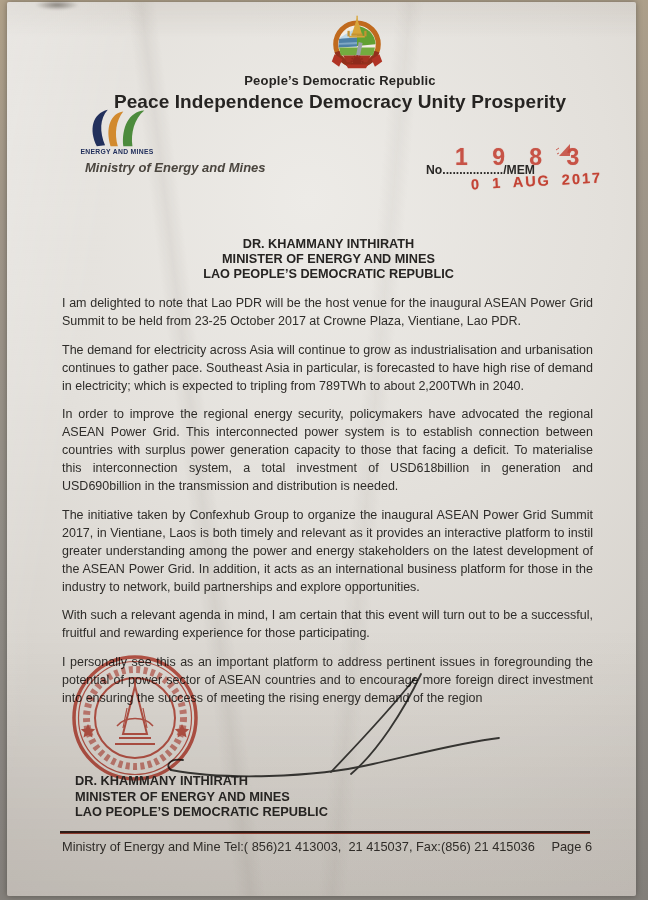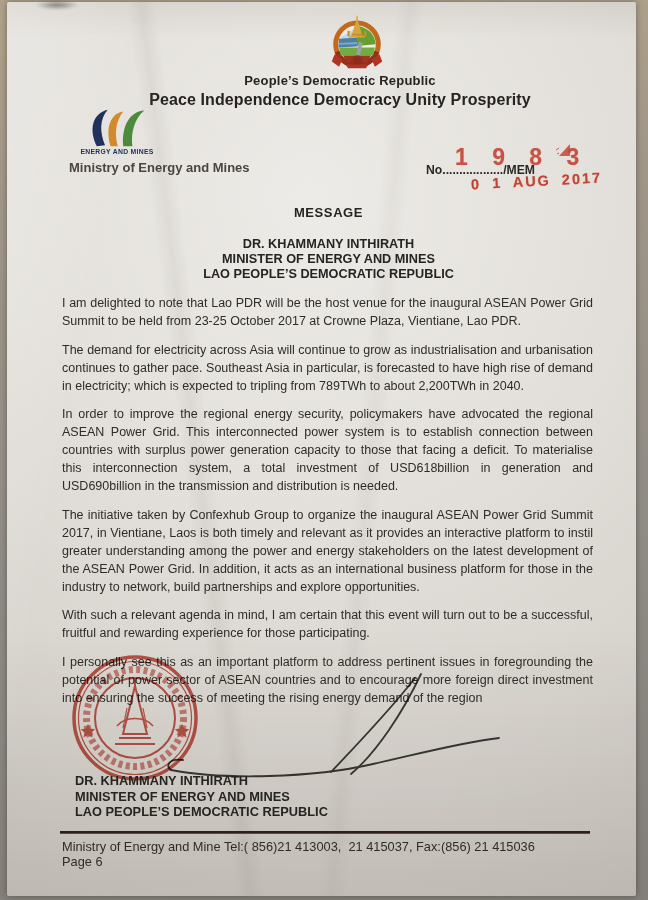--- a/index.html
+++ b/index.html
@@ -27,42 +27,42 @@
       linear-gradient(to bottom,rgba(120,105,90,.10) 0%,rgba(0,0,0,0) 4%);
   }
   .smudge{position:absolute;left:28px;top:-2px;width:44px;height:10px;
     background:radial-gradient(closest-side,rgba(60,55,48,.55),rgba(60,55,48,0));
     filter:blur(1px);}
   .abs{position:absolute;}
   .centered{position:absolute;left:37px;right:0;text-align:center;}
   .centered2{position:absolute;left:14px;right:0;text-align:center;}
   .bold-line{font-weight:bold;color:#262422;}
   .republic{top:71px;font-size:13px;letter-spacing:.2px;}
-  .motto{top:89px;font-size:16px;letter-spacing:.1px;}
+  .motto{top:89px;font-size:19px;letter-spacing:.1px;}
   .logo-caption{left:64px;top:146px;width:92px;text-align:center;
     font-size:6.8px;font-weight:bold;color:#22305c;letter-spacing:.3px;}
-  .ministry-name{left:62px;top:158px;font-size:13px;font-weight:bold;color:#4a453e;}
+  .ministry-name{left:78px;top:158px;font-size:13px;font-weight:bold;color:#4a453e;font-style:italic;}
   .num-stamp{left:448px;top:142px;font-size:23px;font-weight:bold;color:#c5473a;
     letter-spacing:9px;opacity:.92;text-shadow:0 0 1px rgba(197,71,58,.45);}
   .ref-line{font-size:12.2px;font-weight:bold;color:#2a2826;}
   .no-line{left:419px;top:161px;}
   .date-line{left:386px;top:176px;}
   .date-stamp{left:464px;top:171px;font-size:14.5px;font-weight:bold;color:#c23b2c;
     letter-spacing:2px;word-spacing:5px;transform:rotate(-3deg);
     text-shadow:0 0 1px rgba(194,59,44,.5);opacity:.95;}
   .title{top:203px;font-size:13px;letter-spacing:.6px;}
   .addressee{top:235px;line-height:15.2px;font-size:12.7px;font-weight:bold;color:#262422;}
   .body-text{left:55px;top:292px;width:531px;font-size:12.5px;line-height:18px;
     color:#2e2c29;text-align:justify;}
   .body-text p{margin:0 0 10.5px 0;}
   .sig-block{left:68px;top:771px;font-size:12.8px;font-weight:bold;color:#262422;line-height:15.5px;}
   .footer-rule{left:53px;top:829px;width:530px;height:3px;
     background:linear-gradient(to bottom,#2e1d18 0 55%,#8b3a2c 55% 100%);}
   .footer-row{left:55px;top:837px;right:44px;display:flex;justify-content:space-between;
-    font-size:12.8px;color:#2f2c28;white-space:pre-wrap;flex-direction:column;}
+    font-size:12.8px;color:#2f2c28;white-space:pre-wrap;}
   .seal{left:58px;top:646px;mix-blend-mode:multiply;opacity:.82;}
   .signature{left:156px;top:666px;mix-blend-mode:multiply;}
   .corner-mark{left:548px;top:138px;opacity:.85;}
 </style>
 </head>
 <body>
 
 <div class="photo">
   <div class="paper">
 
@@ -103,21 +103,20 @@
     <div class="abs ministry-name">Ministry of Energy and Mines</div>
 
     <div class="abs num-stamp">1 9 8 3</div>
     <svg class="abs corner-mark" width="18" height="20" viewBox="0 0 18 20">
       <path d="M4,16 L15,4 L15,16 Z" fill="#c5473a"></path>
       <path d="M1,10 l3,-2 M2,14 l2,-1" stroke="#c5473a" stroke-width="1"></path>
     </svg>
     <div class="abs ref-line no-line">No................../MEM</div>
     <div class="abs date-stamp">0 1 AUG 2017</div>
 
-    <div class="centered2 bold-line title">MESSAGE</div>
     <div class="centered2 addressee">
       <div>DR. KHAMMANY INTHIRATH</div>
       <div>MINISTER OF ENERGY AND MINES</div>
       <div>LAO PEOPLE’S DEMOCRATIC REPUBLIC</div>
     </div>
 
     <div class="abs body-text">
       <p>I am delighted to note that Lao PDR will be the host venue for the inaugural ASEAN Power Grid Summit to be held from 23-25 October 2017 at Crowne Plaza, Vientiane, Lao PDR.</p>
       <p>The demand for electricity across Asia will continue to grow as industrialisation and urbanisation continues to gather pace. Southeast Asia in particular, is forecasted to have high rise of demand in electricity; which is expected to tripling from 789TWh to about 2,200TWh in 2040.</p>
       <p>In order to improve the regional energy security, policymakers have advocated the regional ASEAN Power Grid. This interconnected power system is to establish connection between countries with surplus power generation capacity to those that facing a deficit. To materialise this interconnection system, a total investment of USD618billion in generation and USD690billion in the transmission and distribution is needed.</p>

